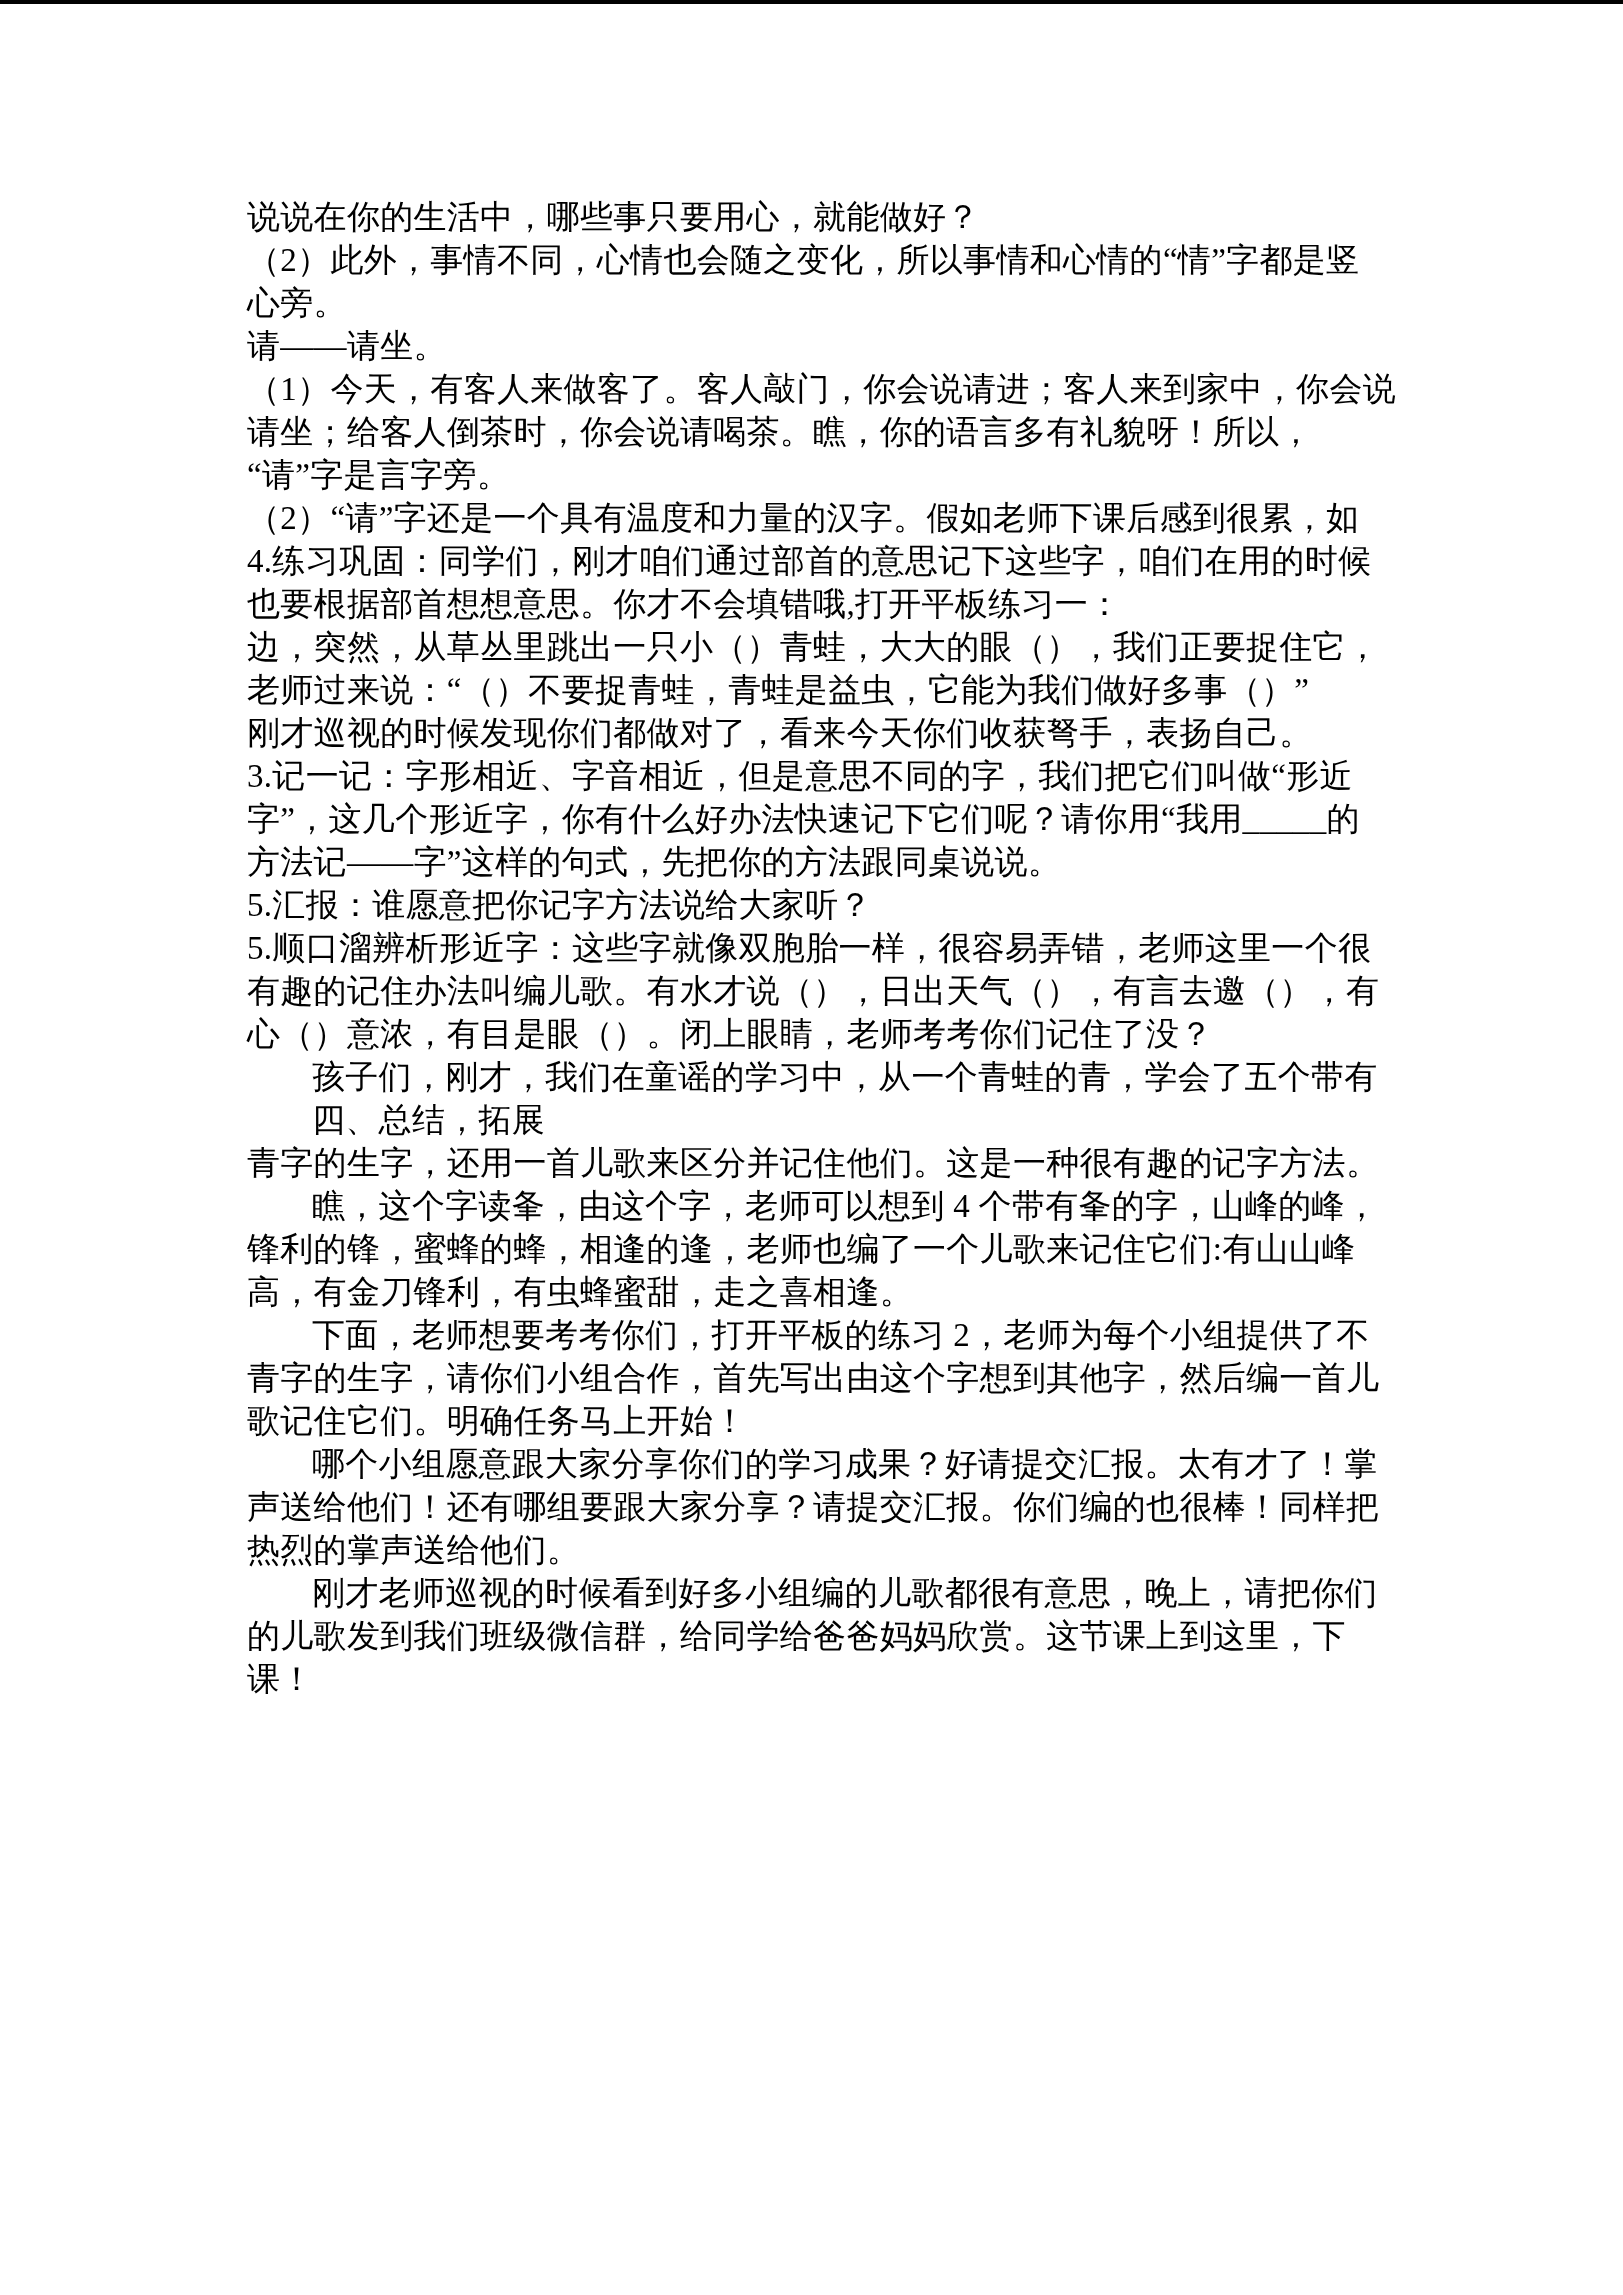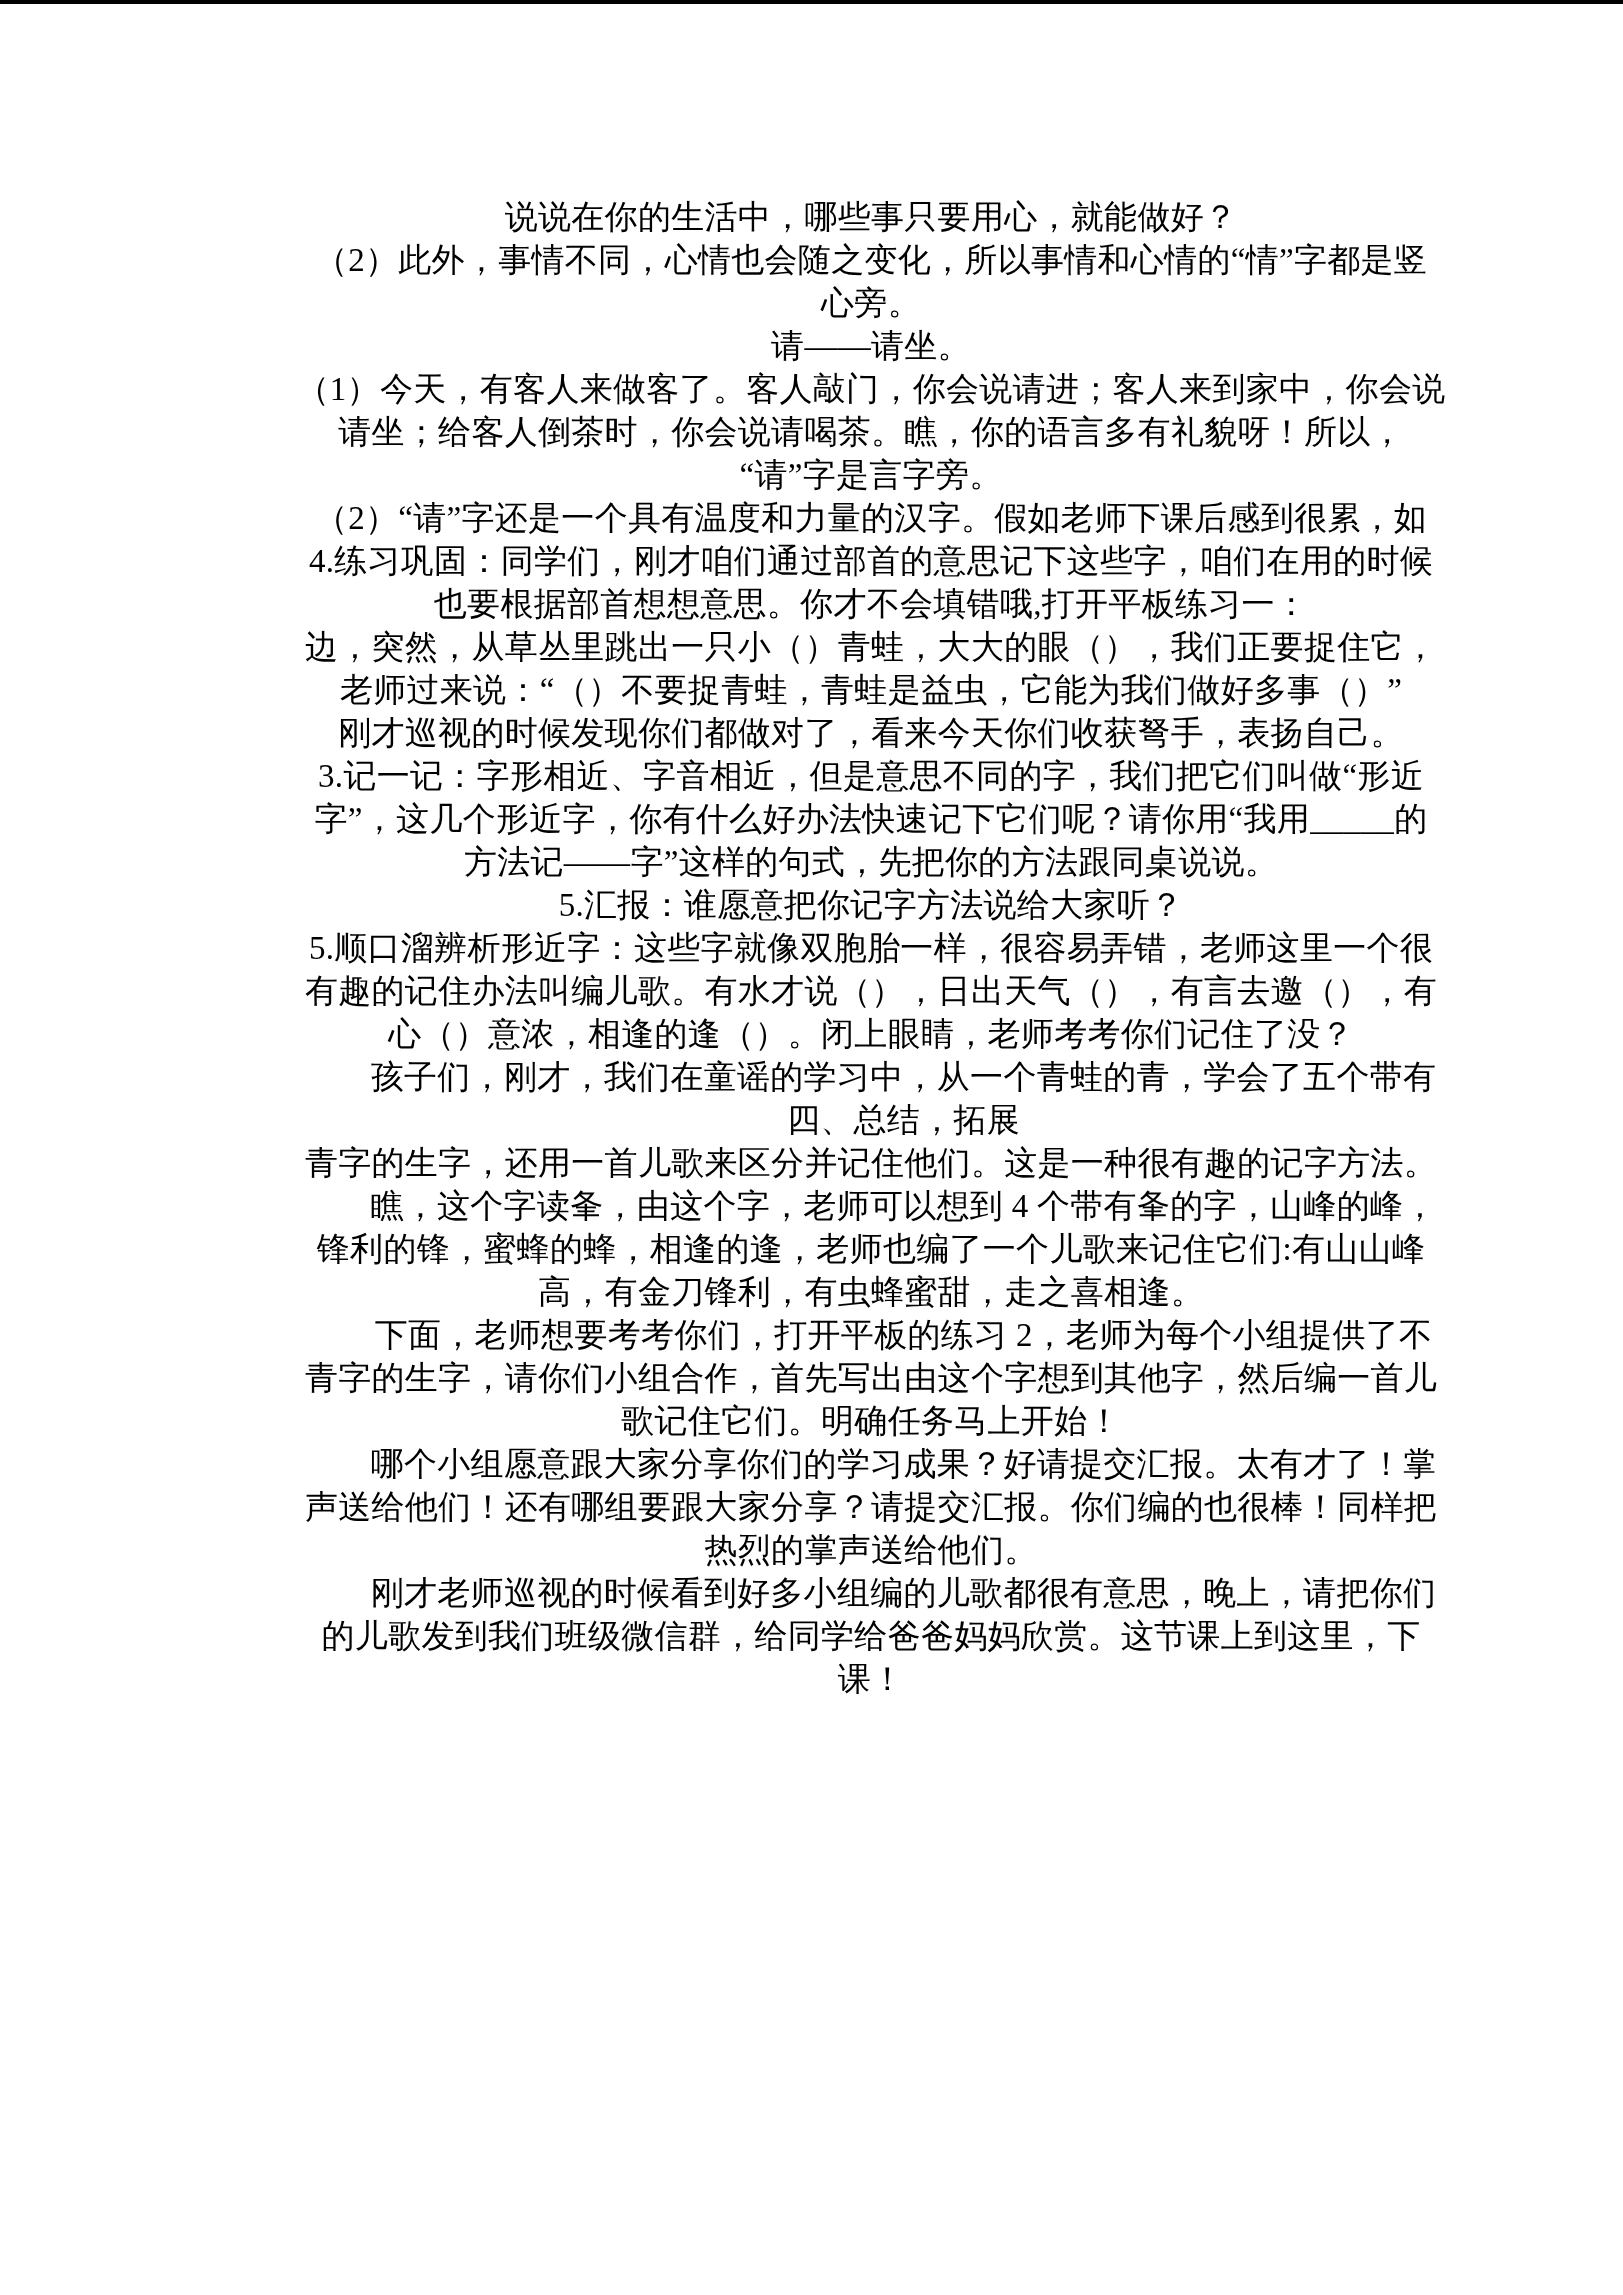--- a/index.html
+++ b/index.html
@@ -31,22 +31,21 @@
     background: #ffffff;
   }
   .content {
     position: absolute;
     top: 196px;
     left: 247px;
     width: 1152px;
     color: #000000;
     font-size: 33px;
     line-height: 43px;
-    text-align: center;
-    margin-left: 48px;
+    text-align: left;
   }
   .line {
     white-space: nowrap;
     letter-spacing: 0.3px;
   }
   .line.indent {
     padding-left: 65px;
   }
 </style>
 </head>
@@ -67,21 +66,21 @@
       <div class="line">也要根据部首想想意思。你才不会填错哦,打开平板练习一：</div>
       <div class="line">边，突然，从草丛里跳出一只小（）青蛙，大大的眼（），我们正要捉住它，</div>
       <div class="line">老师过来说：“（）不要捉青蛙，青蛙是益虫，它能为我们做好多事（）”</div>
       <div class="line">刚才巡视的时候发现你们都做对了，看来今天你们收获弩手，表扬自己。</div>
       <div class="line">3.记一记：字形相近、字音相近，但是意思不同的字，我们把它们叫做“形近</div>
       <div class="line">字”，这几个形近字，你有什么好办法快速记下它们呢？请你用“我用_____的</div>
       <div class="line">方法记——字”这样的句式，先把你的方法跟同桌说说。</div>
       <div class="line">5.汇报：谁愿意把你记字方法说给大家听？</div>
       <div class="line">5.顺口溜辨析形近字：这些字就像双胞胎一样，很容易弄错，老师这里一个很</div>
       <div class="line">有趣的记住办法叫编儿歌。有水才说（），日出天气（），有言去邀（），有</div>
-      <div class="line">心（）意浓，相逢的逢（）。闭上眼睛，老师考考你们记住了没？</div>
+      <div class="line">心（）意浓，有目是眼（）。闭上眼睛，老师考考你们记住了没？</div>
       <div class="line indent">孩子们，刚才，我们在童谣的学习中，从一个青蛙的青，学会了五个带有</div>
       <div class="line indent">四、总结，拓展</div>
       <div class="line">青字的生字，还用一首儿歌来区分并记住他们。这是一种很有趣的记字方法。</div>
       <div class="line indent">瞧，这个字读夆，由这个字，老师可以想到 4 个带有夆的字，山峰的峰，</div>
       <div class="line">锋利的锋，蜜蜂的蜂，相逢的逢，老师也编了一个儿歌来记住它们:有山山峰</div>
       <div class="line">高，有金刀锋利，有虫蜂蜜甜，走之喜相逢。</div>
       <div class="line indent">下面，老师想要考考你们，打开平板的练习 2，老师为每个小组提供了不</div>
       <div class="line">青字的生字，请你们小组合作，首先写出由这个字想到其他字，然后编一首儿</div>
       <div class="line">歌记住它们。明确任务马上开始！</div>
       <div class="line indent">哪个小组愿意跟大家分享你们的学习成果？好请提交汇报。太有才了！掌</div>

